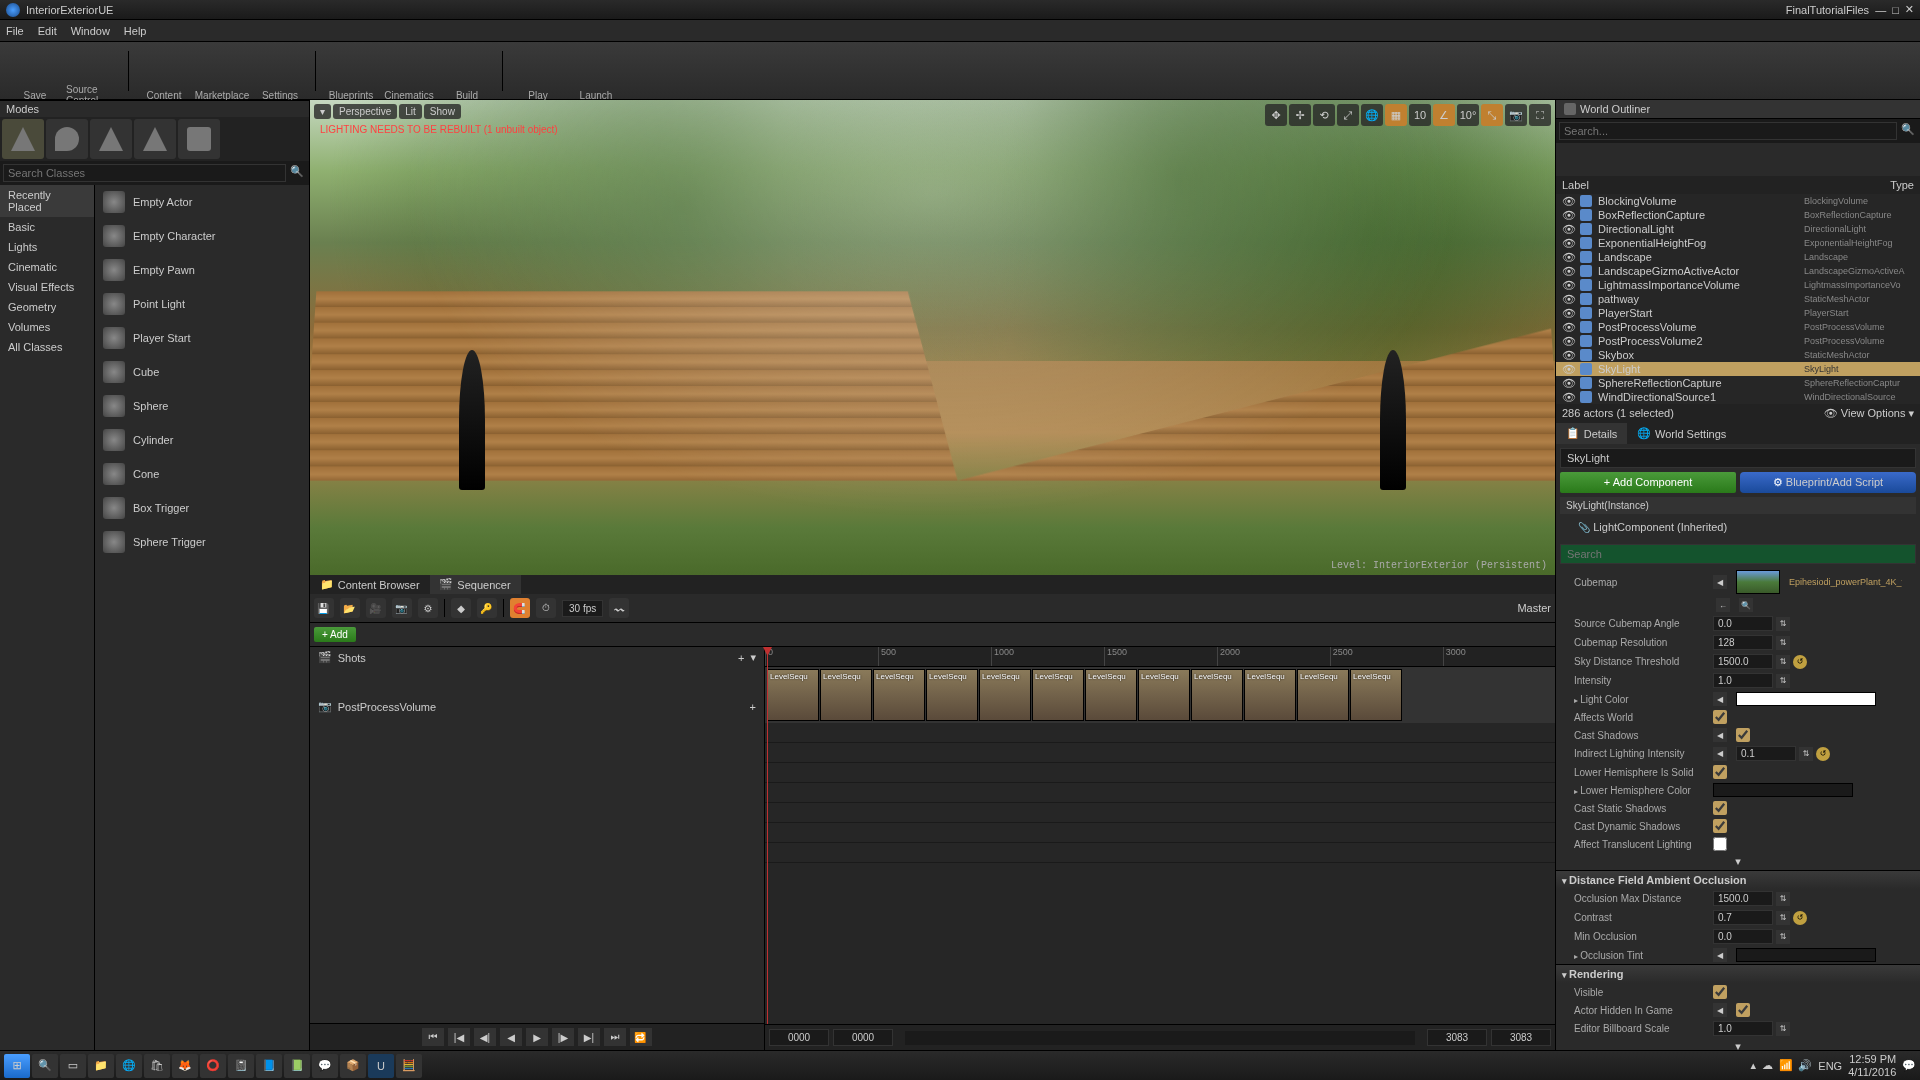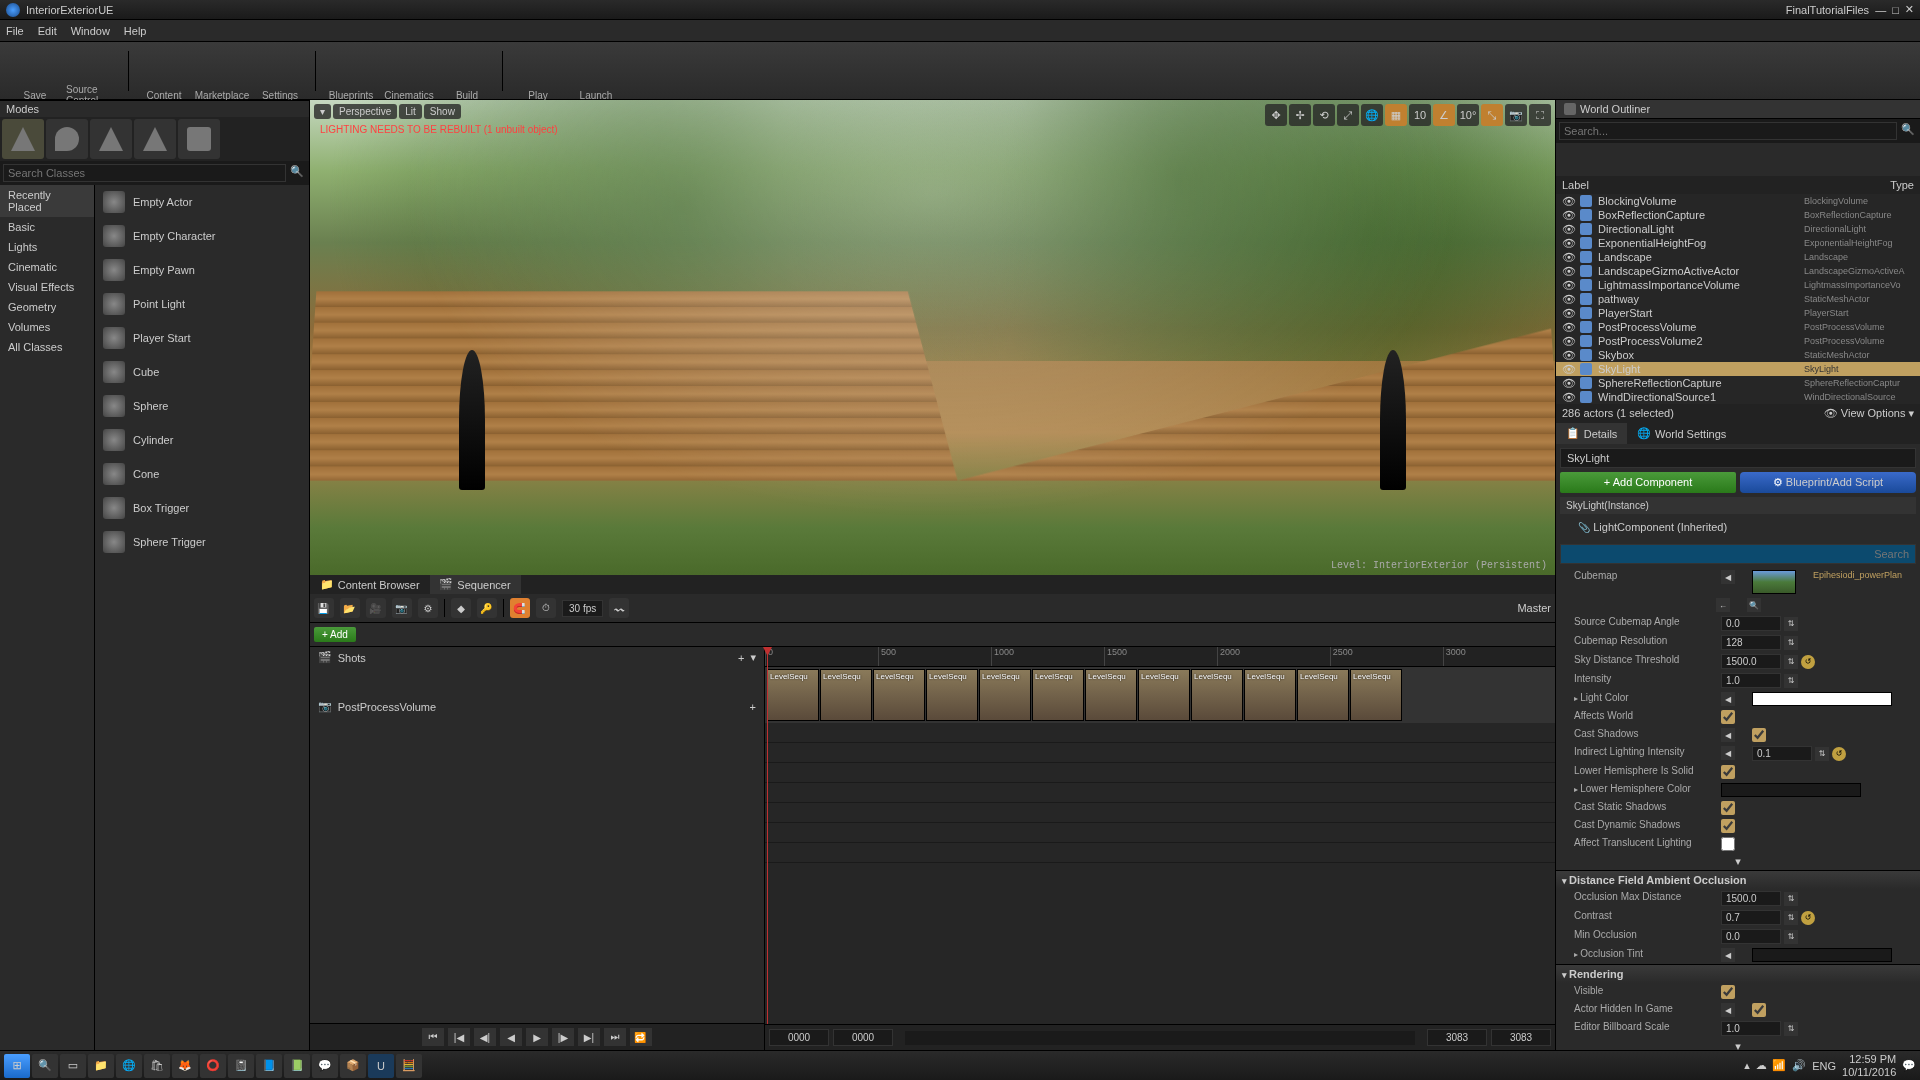--- a/index.html
+++ b/index.html
@@ -73,21 +73,21 @@
 .details-head input { background: #1a1a1a; border: 1px solid #333; color: #ccc; padding: 3px 6px; width: 100%; }
 .btn-row { display: flex; gap: 4px; }
 .add-comp { flex: 1; background: linear-gradient(#4a9a3a,#2a7a1a); color: #fff; padding: 4px; text-align: center; cursor: pointer; border-radius: 2px; font-size: 11px; }
 .add-script { flex: 1; background: linear-gradient(#3a6aca,#1a4a9a); color: #fff; padding: 4px; text-align: center; cursor: pointer; border-radius: 4px; font-size: 11px; }
 .comp-row { background: #333; padding: 3px 6px; font-size: 10px; }
 .details-search { padding: 4px; }
 .details-body { flex: 1; overflow-y: auto; }
 .prop-section { border-top: 1px solid #000; }
 .prop-section .sec-head { background: linear-gradient(#3a3a3a,#2a2a2a); padding: 3px 6px; font-size: 11px; font-weight: bold; cursor: pointer; }
 .prop-section .sec-head::before { content: '▾ '; font-size: 9px; }
-.prop-row { display: flex; padding: 2px 18px; gap: 17px; }
+.prop-row { display: flex; align-items: center; padding: 2px 18px; gap: 9px; }
 .prop-row .plabel { flex: 0 0 130px; font-size: 10px; color: #aaa; }
 .prop-row .plabel.exp::before { content: '▸ '; font-size: 8px; }
 .prop-row .pval { flex: 1; display: flex; align-items: center; gap: 3px; }
 .prop-row input[type=text] { background: #1a1a1a; border: 1px solid #333; color: #ccc; padding: 1px 4px; width: 60px; font-size: 10px; }
 .prop-row input[type=checkbox] { width: 14px; height: 14px; accent-color: #c0a060; }
 .color-swatch { width: 140px; height: 14px; background: #fff; border: 1px solid #000; cursor: pointer; }
 .color-swatch.dark { background: #1a1a1a; }
 .cubemap-thumb { width: 44px; height: 24px; background: linear-gradient(#6a9ada 0%, #4a7a3a 50%, #3a5a2a 100%); border: 1px solid #000; }
 .arrow-btn { width: 14px; height: 14px; background: #333; display: flex; align-items: center; justify-content: center; cursor: pointer; font-size: 8px; }
 .reset-btn { width: 14px; height: 14px; background: #c0a040; border-radius: 50%; cursor: pointer; font-size: 8px; display: flex; align-items: center; justify-content: center; color: #000; }
@@ -565,21 +565,21 @@
       <div class="details-head">
         <input value="SkyLight" style="">
         <div class="btn-row">
           <div class="add-comp">+ Add Component</div>
           <div class="add-script">⚙ <span>Blueprint/Add Script</span></div>
         </div>
         <div class="comp-row">SkyLight(Instance)</div>
         <div class="comp-row" style="padding-left:18px;background:#2a2a2a">📎 <span>LightComponent (Inherited)</span></div>
       </div>
       <div class="details-search">
-        <input style="width: 100%; background: #0c4a6e; border: 1px solid rgb(51, 51, 51); color: rgb(204, 204, 204); padding: 3px 6px; text-align: right;" placeholder="Search">
+        <input style="width: 100%; background: #14532d; border: 1px solid rgb(51, 51, 51); color: rgb(204, 204, 204); padding: 3px 6px;" placeholder="Search">
       </div>
       <div class="details-body">
         <div class="prop-row">
           <span class="plabel">Cubemap</span>
           <div class="arrow-btn">◀</div>
           <div class="cubemap-thumb"></div>
           <span style="flex:1;font-size:9px;color:#c0a060;overflow:hidden">Epihesiodi_powerPlant_4K_v1_06_s</span>
         </div>
         <div class="prop-row" style="padding-left:160px">
           <div class="arrow-btn">←</div>
@@ -761,17 +761,17 @@
   <div class="tbico" style="background:#1a3a5a">U</div>
   <div class="tbico">🧮</div>
   <div class="tray">
     <span>▴</span>
     <span>☁</span>
     <span>📶</span>
     <span>🔊</span>
     <span>ENG</span>
     <div class="clock">
       <div>12:59 PM</div>
-      <div>10/11/2016</div>
+      <div>4/11/2016</div>
     </div>
     <span>💬</span>
   </div>
 </div>
 
 </body></html>

